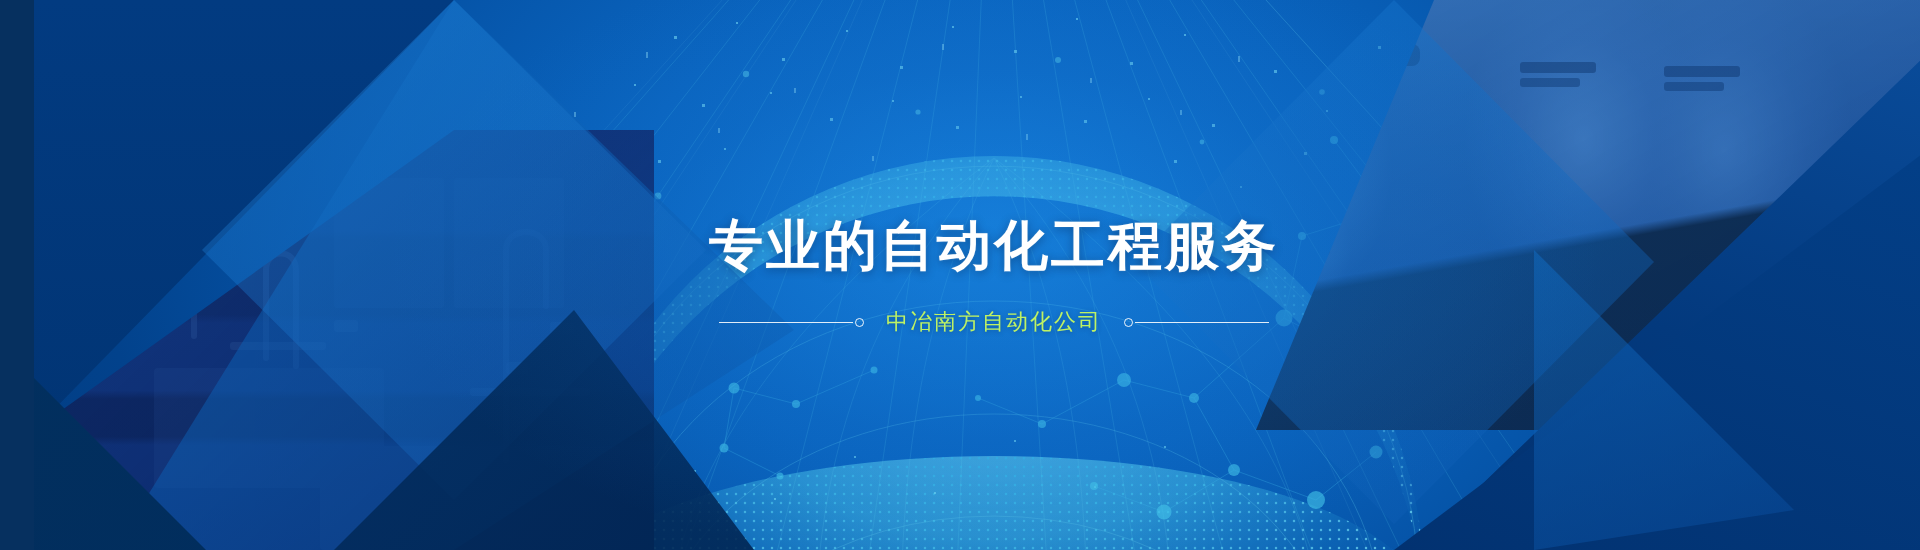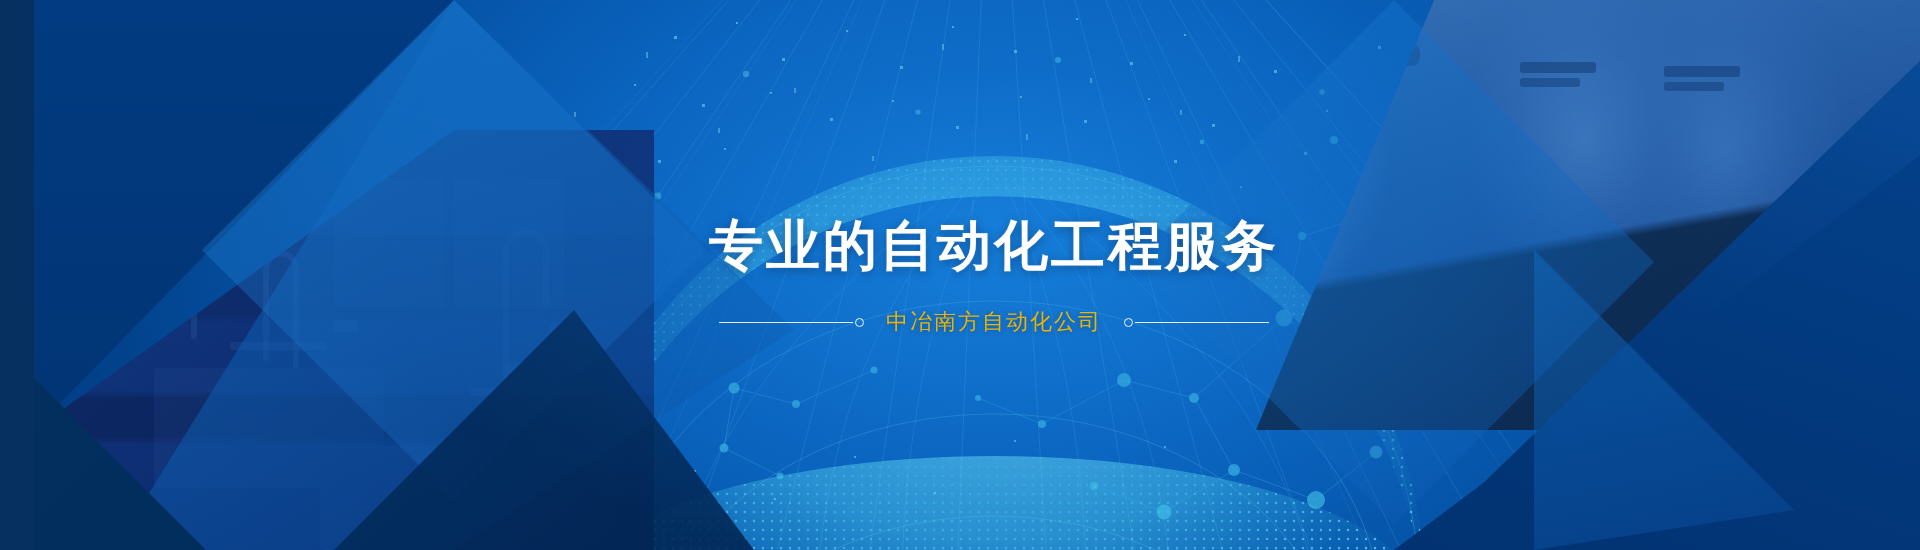--- a/index.html
+++ b/index.html
@@ -196,21 +196,21 @@
   }
   .dot{
     width:9px;height:9px;border-radius:50%;
     border:1.6px solid rgba(255,255,255,.92);
     background:transparent;
     box-sizing:border-box;
   }
   .dot.l{margin-left:2px;}
   .dot.r{margin-right:2px;}
   .subtitle{
-    color:#eab308;
+    color:#bef264;
     font-size:22px;
     letter-spacing:2px;
     padding:0 22px;
     white-space:nowrap;
     text-shadow:0 1px 5px rgba(1,34,78,.4);
   }
 </style>
 </head>
 <body>
 

